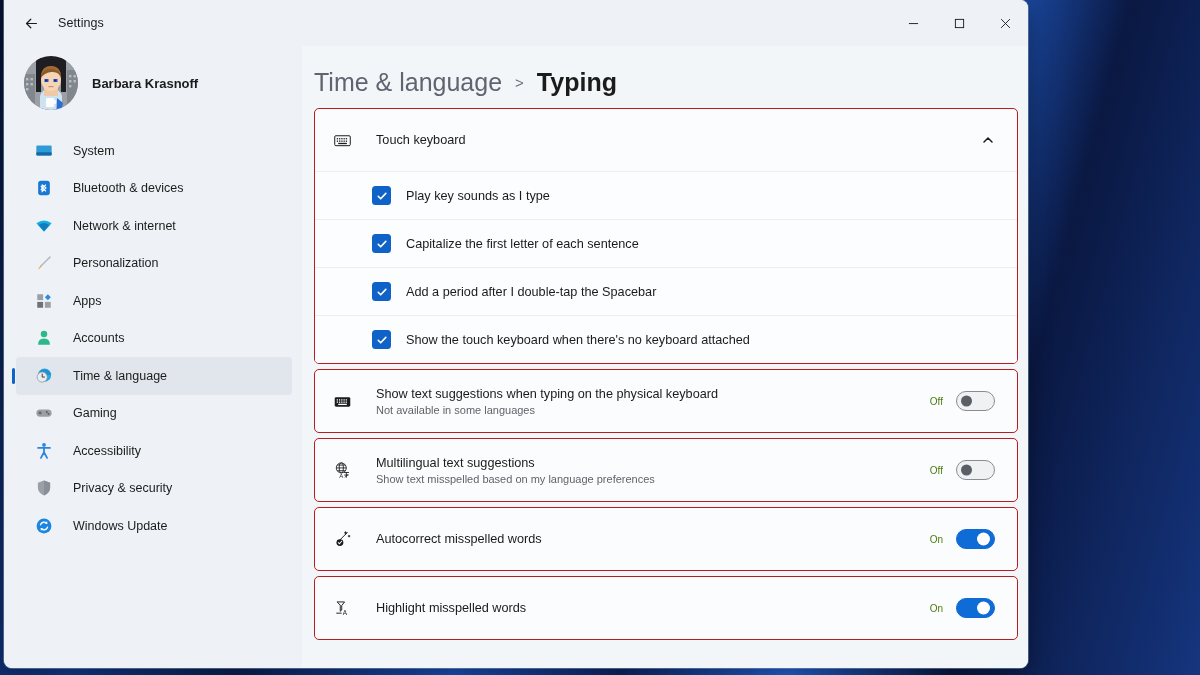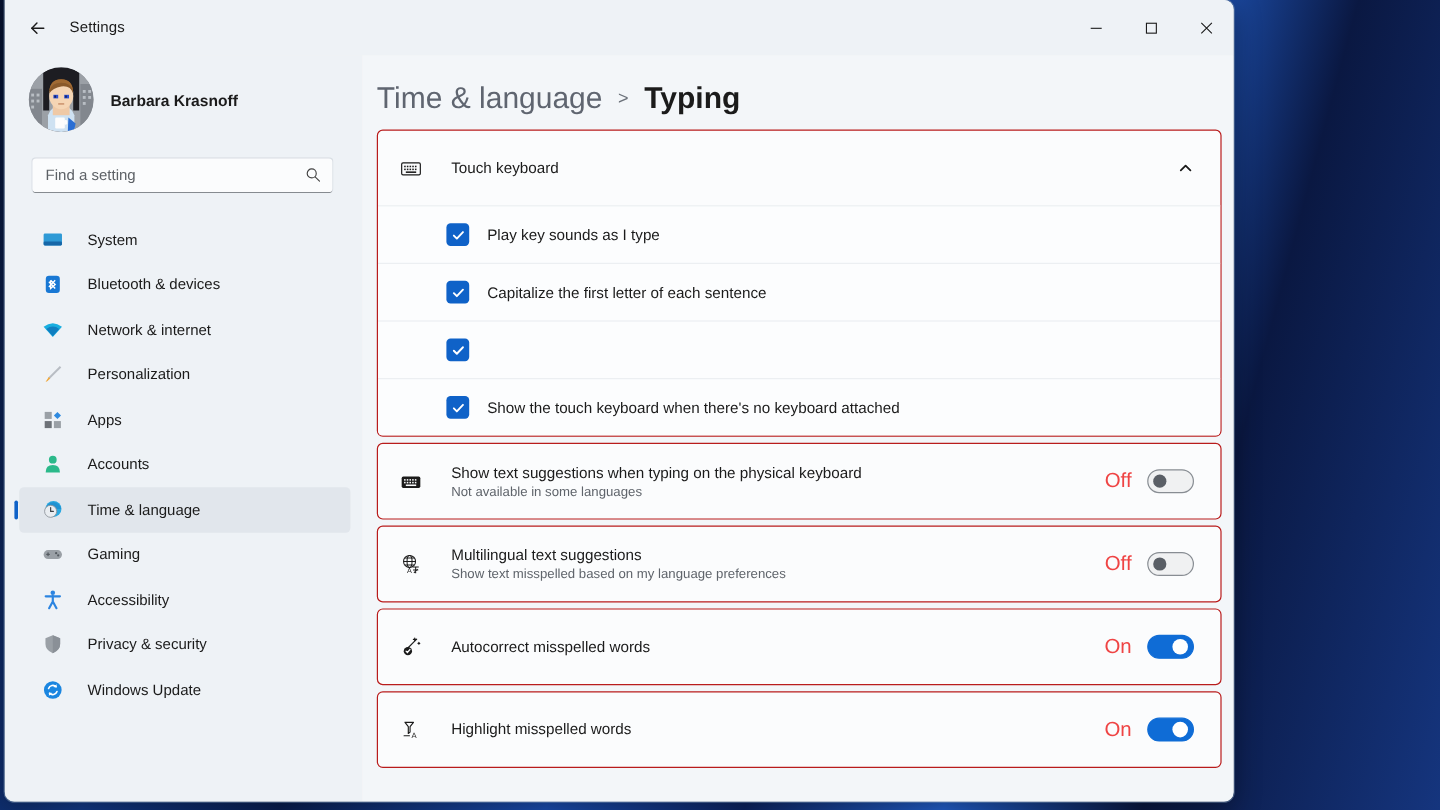--- a/index.html
+++ b/index.html
@@ -286,21 +286,21 @@
     gap: 3px;
   }
   .toggle-title { font-size: 12.7px; color: #1b1b1b; }
   .toggle-sub { font-size: 11px; color: #5f646b; }
   .toggle-right {
     margin-left: auto;
     display: flex;
     align-items: center;
     gap: 13px;
   }
-  .toggle-state { font-size: 17px; color: #ef4444; }
+  .toggle-state { font-size: 10px; color: #4d7c0f; }
   .switch {
     width: 39px; height: 20px;
     border-radius: 10px;
     position: relative;
     background: #f0f1f2;
     border: 1px solid #888d93;
   }
   .switch .knob {
     position: absolute;
     top: 50%;
@@ -395,29 +395,20 @@
               <rect x="24.5" y="30" width="5" height="1.2" fill="#c98f6a"></rect>
               <rect x="22" y="42" width="8" height="9" rx="1" fill="#fdfdfd"></rect>
               <rect x="29.5" y="44" width="2.5" height="4" rx="1.2" fill="#fdfdfd"></rect>
               <path d="M33 42 l6 5 l-1.5 7 h-5 z" fill="#2b6fd4"></path>
             </g>
           </svg>
         </div>
         <div class="user-name">Barbara Krasnoff</div>
       </div>
 
-      <div class="search-wrap">
-        <input class="search-input" type="text" placeholder="Find a setting" style="">
-        <span class="search-icon">
-          <svg viewBox="0 0 16 16" fill="none" stroke="currentColor" stroke-width="1.1">
-            <circle cx="6.6" cy="6.3" r="4.3"></circle>
-              <path d="M9.8 9.6 L14 13.6" stroke-linecap="round"></path>
-          </svg>
-        </span>
-      </div>
 
       <div class="nav">
 
         <div class="nav-item">
           <span class="nav-icon">
             <svg viewBox="0 0 20 20">
                 <rect x="1.5" y="4" width="17" height="11" rx="1.2" fill="#2e9ad6"></rect>
                 <rect x="1.5" y="11.5" width="17" height="3.5" rx="1" fill="#1667a8"></rect>
               </svg>
           </span>
@@ -599,20 +590,23 @@
                 <span>Capitalize the first letter of each sentence</span>
               </span>
           </div>
 
           <div class="sub-row">
             <span class="checkbox">
               <svg viewBox="0 0 12 12" fill="none" stroke="currentColor" stroke-width="1.6" stroke-linecap="round" stroke-linejoin="round">
                   <path d="M2.2 6.3 L4.7 8.8 L9.8 3.4"></path>
                 </svg>
             </span>
+            <span class="sub-label">
+                <span>Add a period after I double-tap the Spacebar</span>
+              </span>
           </div>
 
 
           <div class="sub-row">
             <span class="checkbox">
               <svg viewBox="0 0 12 12" fill="none" stroke="currentColor" stroke-width="1.6" stroke-linecap="round" stroke-linejoin="round">
                   <path d="M2.2 6.3 L4.7 8.8 L9.8 3.4"></path>
                 </svg>
             </span>
             <span class="sub-label">

